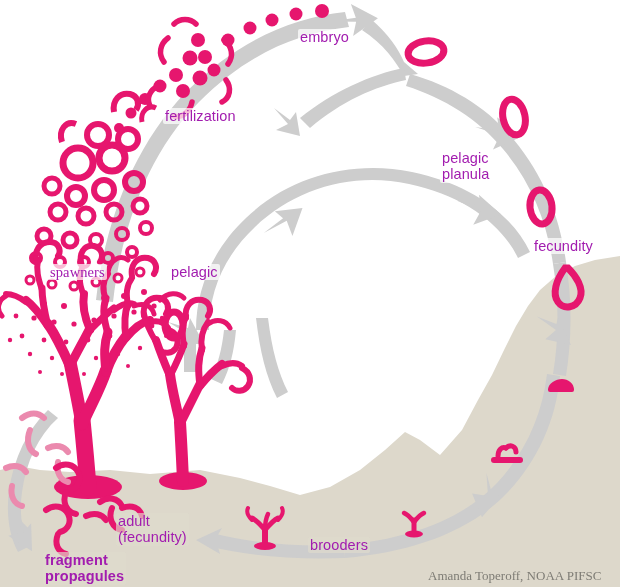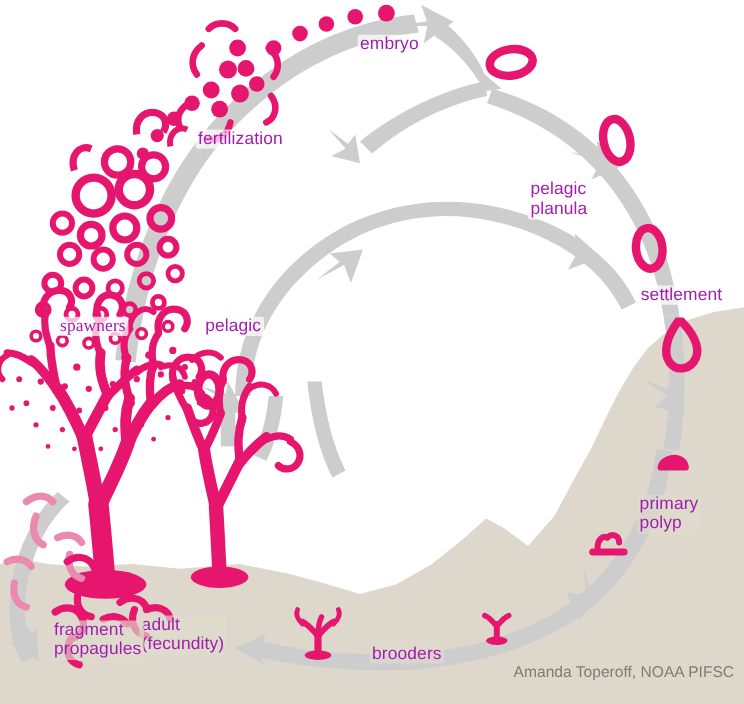--- a/index.html
+++ b/index.html
@@ -341,32 +341,30 @@
     </g>
   </svg>
 
   <div class="lbl" style="left:163px; top:108px;">fertilization</div>
 
   <div class="lbl" style="left:298px; top:29px;">embryo</div>
 
   <div class="lbl" style="left:440px; top:106px;margin-top:44px;">pelagic
 planula</div>
 
-  <div class="lbl" style="left:532px; top:238px;">settlement</div>
-
-  <div class="lbl onfloor" style="left:531px; top:412px;">primary
-polyp</div>
+  <div class="lbl" style="left:532px; top:238px;">fecundity</div>
+
 
   <div class="lbl onfloor" style="left:308px; top:537px;">brooders</div>
 
   <div class="lbl onfloor" style="left:116px; top:477px;margin-top:36px;">adult
 (fecundity)</div>
 
-  <div class="lbl onfloor" style="left:43px; top:517px;">fragment
+  <div class="lbl onfloor" style="left:43px; top:552px;font-weight:bold;">fragment
 propagules</div>
 
   <div class="lbl" style="left:48px; top:264px;font-family:Liberation Serif, serif;">spawners</div>
 
   <div class="lbl" style="left:169px; top:264px;">pelagic</div>
 
-  <div class="credit" style="left:428px; top:552px;">Amanda Toperoff, NOAA PIFSC</div>
+  <div class="credit" style="left:428px; top:568px;font-family:Liberation Serif, serif;">Amanda Toperoff, NOAA PIFSC</div>
 
 </div>
 
 </body></html>

